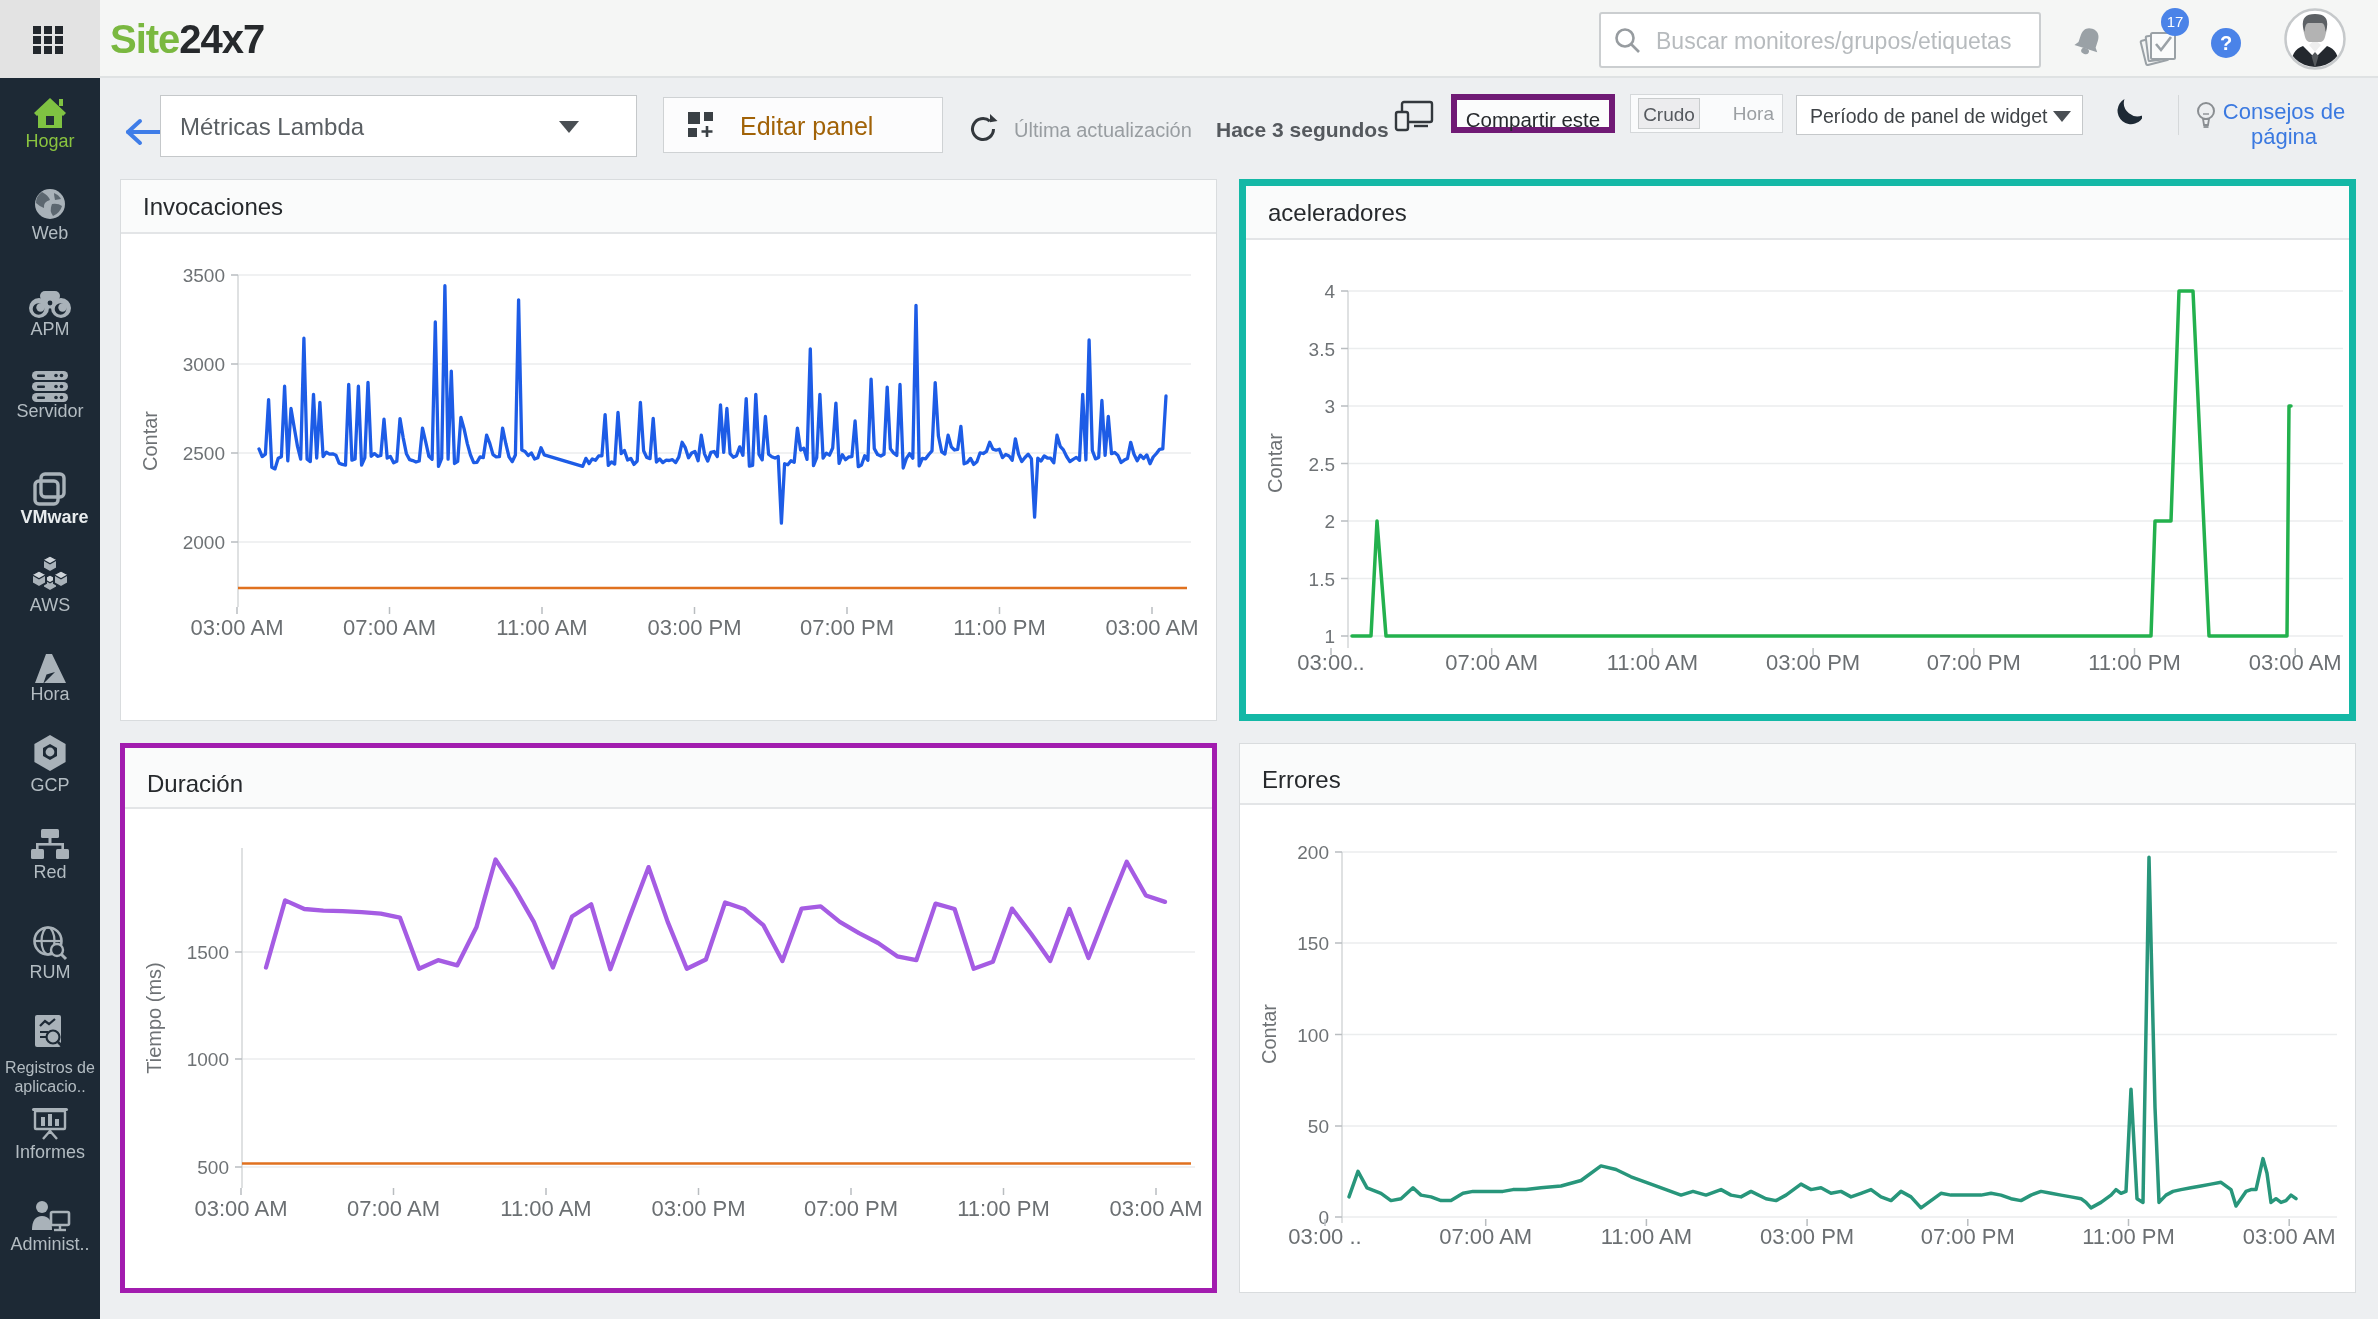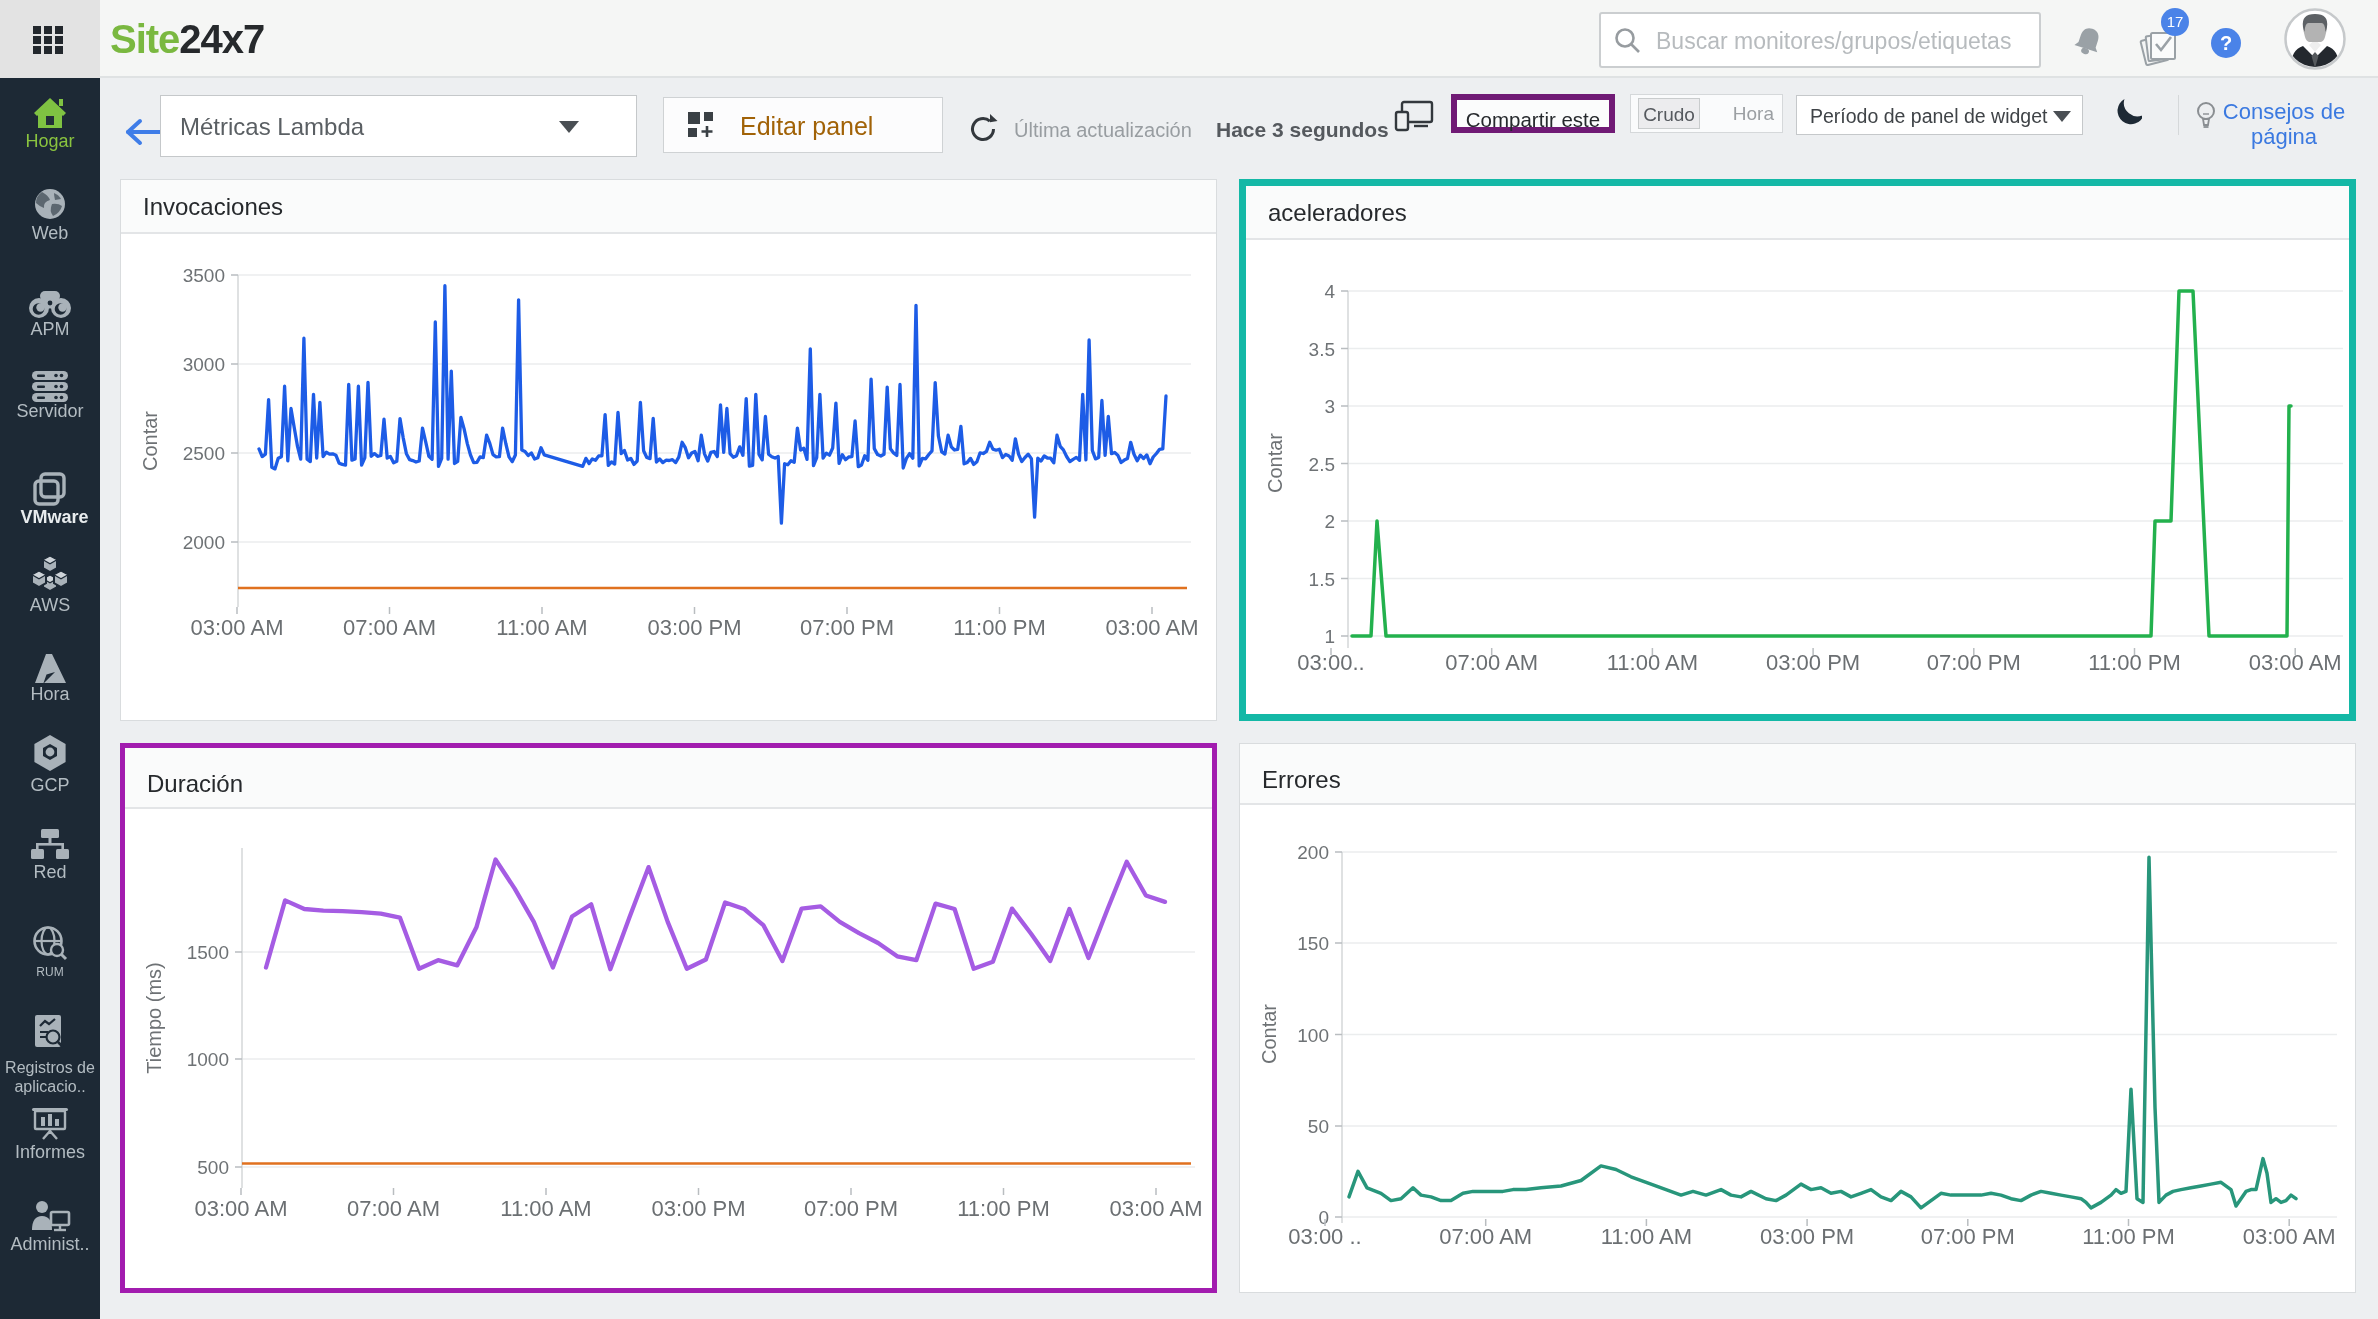--- a/index.html
+++ b/index.html
@@ -170,21 +170,21 @@
     <div style="position:absolute;left:0;top:846px;width:100px;height:38px;display:flex;align-items:center;justify-content:center;">
       <svg width="38" height="38" viewBox="0 0 38 38">
 <circle cx="17" cy="17" r="13.5" fill="none" stroke="#a9b2b9" stroke-width="2.6"></circle>
 <ellipse cx="17" cy="17" rx="6.5" ry="13.5" fill="none" stroke="#a9b2b9" stroke-width="2.2"></ellipse>
 <line x1="3.5" y1="17" x2="30.5" y2="17" stroke="#a9b2b9" stroke-width="2.2"></line>
 <path d="M17 3.5 q8 6 0 27 q-8 -21 0 -27" fill="none" stroke="none"></path>
 <circle cx="26" cy="26" r="6" fill="#1d2935" stroke="#a9b2b9" stroke-width="2.4"></circle>
 <line x1="30.5" y1="30.5" x2="35" y2="35" stroke="#a9b2b9" stroke-width="3"></line>
 </svg>
     </div>
-    <div style="position:absolute;left:0;top:885px;width:100px;text-align:center;font-size:12px;line-height:18px;color:#b3bcc2;font-weight:normal;">RUM</div>
+    <div style="position:absolute;left:0;top:885px;width:100px;text-align:center;font-size:18px;line-height:18px;color:#b3bcc2;font-weight:normal;">RUM</div>
     <div style="position:absolute;left:0;top:935px;width:100px;height:38px;display:flex;align-items:center;justify-content:center;">
       <svg width="34" height="38" viewBox="0 0 34 38">
 <rect x="2" y="2" width="26" height="32" rx="2" fill="#a9b2b9"></rect>
 <polyline points="7,13 12,8 16,11 22,6" fill="none" stroke="#1d2935" stroke-width="2.2"></polyline>
 <line x1="7" y1="19" x2="15" y2="19" stroke="#1d2935" stroke-width="2"></line>
 <line x1="7" y1="24" x2="13" y2="24" stroke="#1d2935" stroke-width="2"></line>
 <circle cx="20" cy="24" r="6.5" fill="#a9b2b9" stroke="#1d2935" stroke-width="2.2"></circle>
 <line x1="25" y1="29" x2="30" y2="34" stroke="#1d2935" stroke-width="2.6"></line>
 </svg>
     </div>

